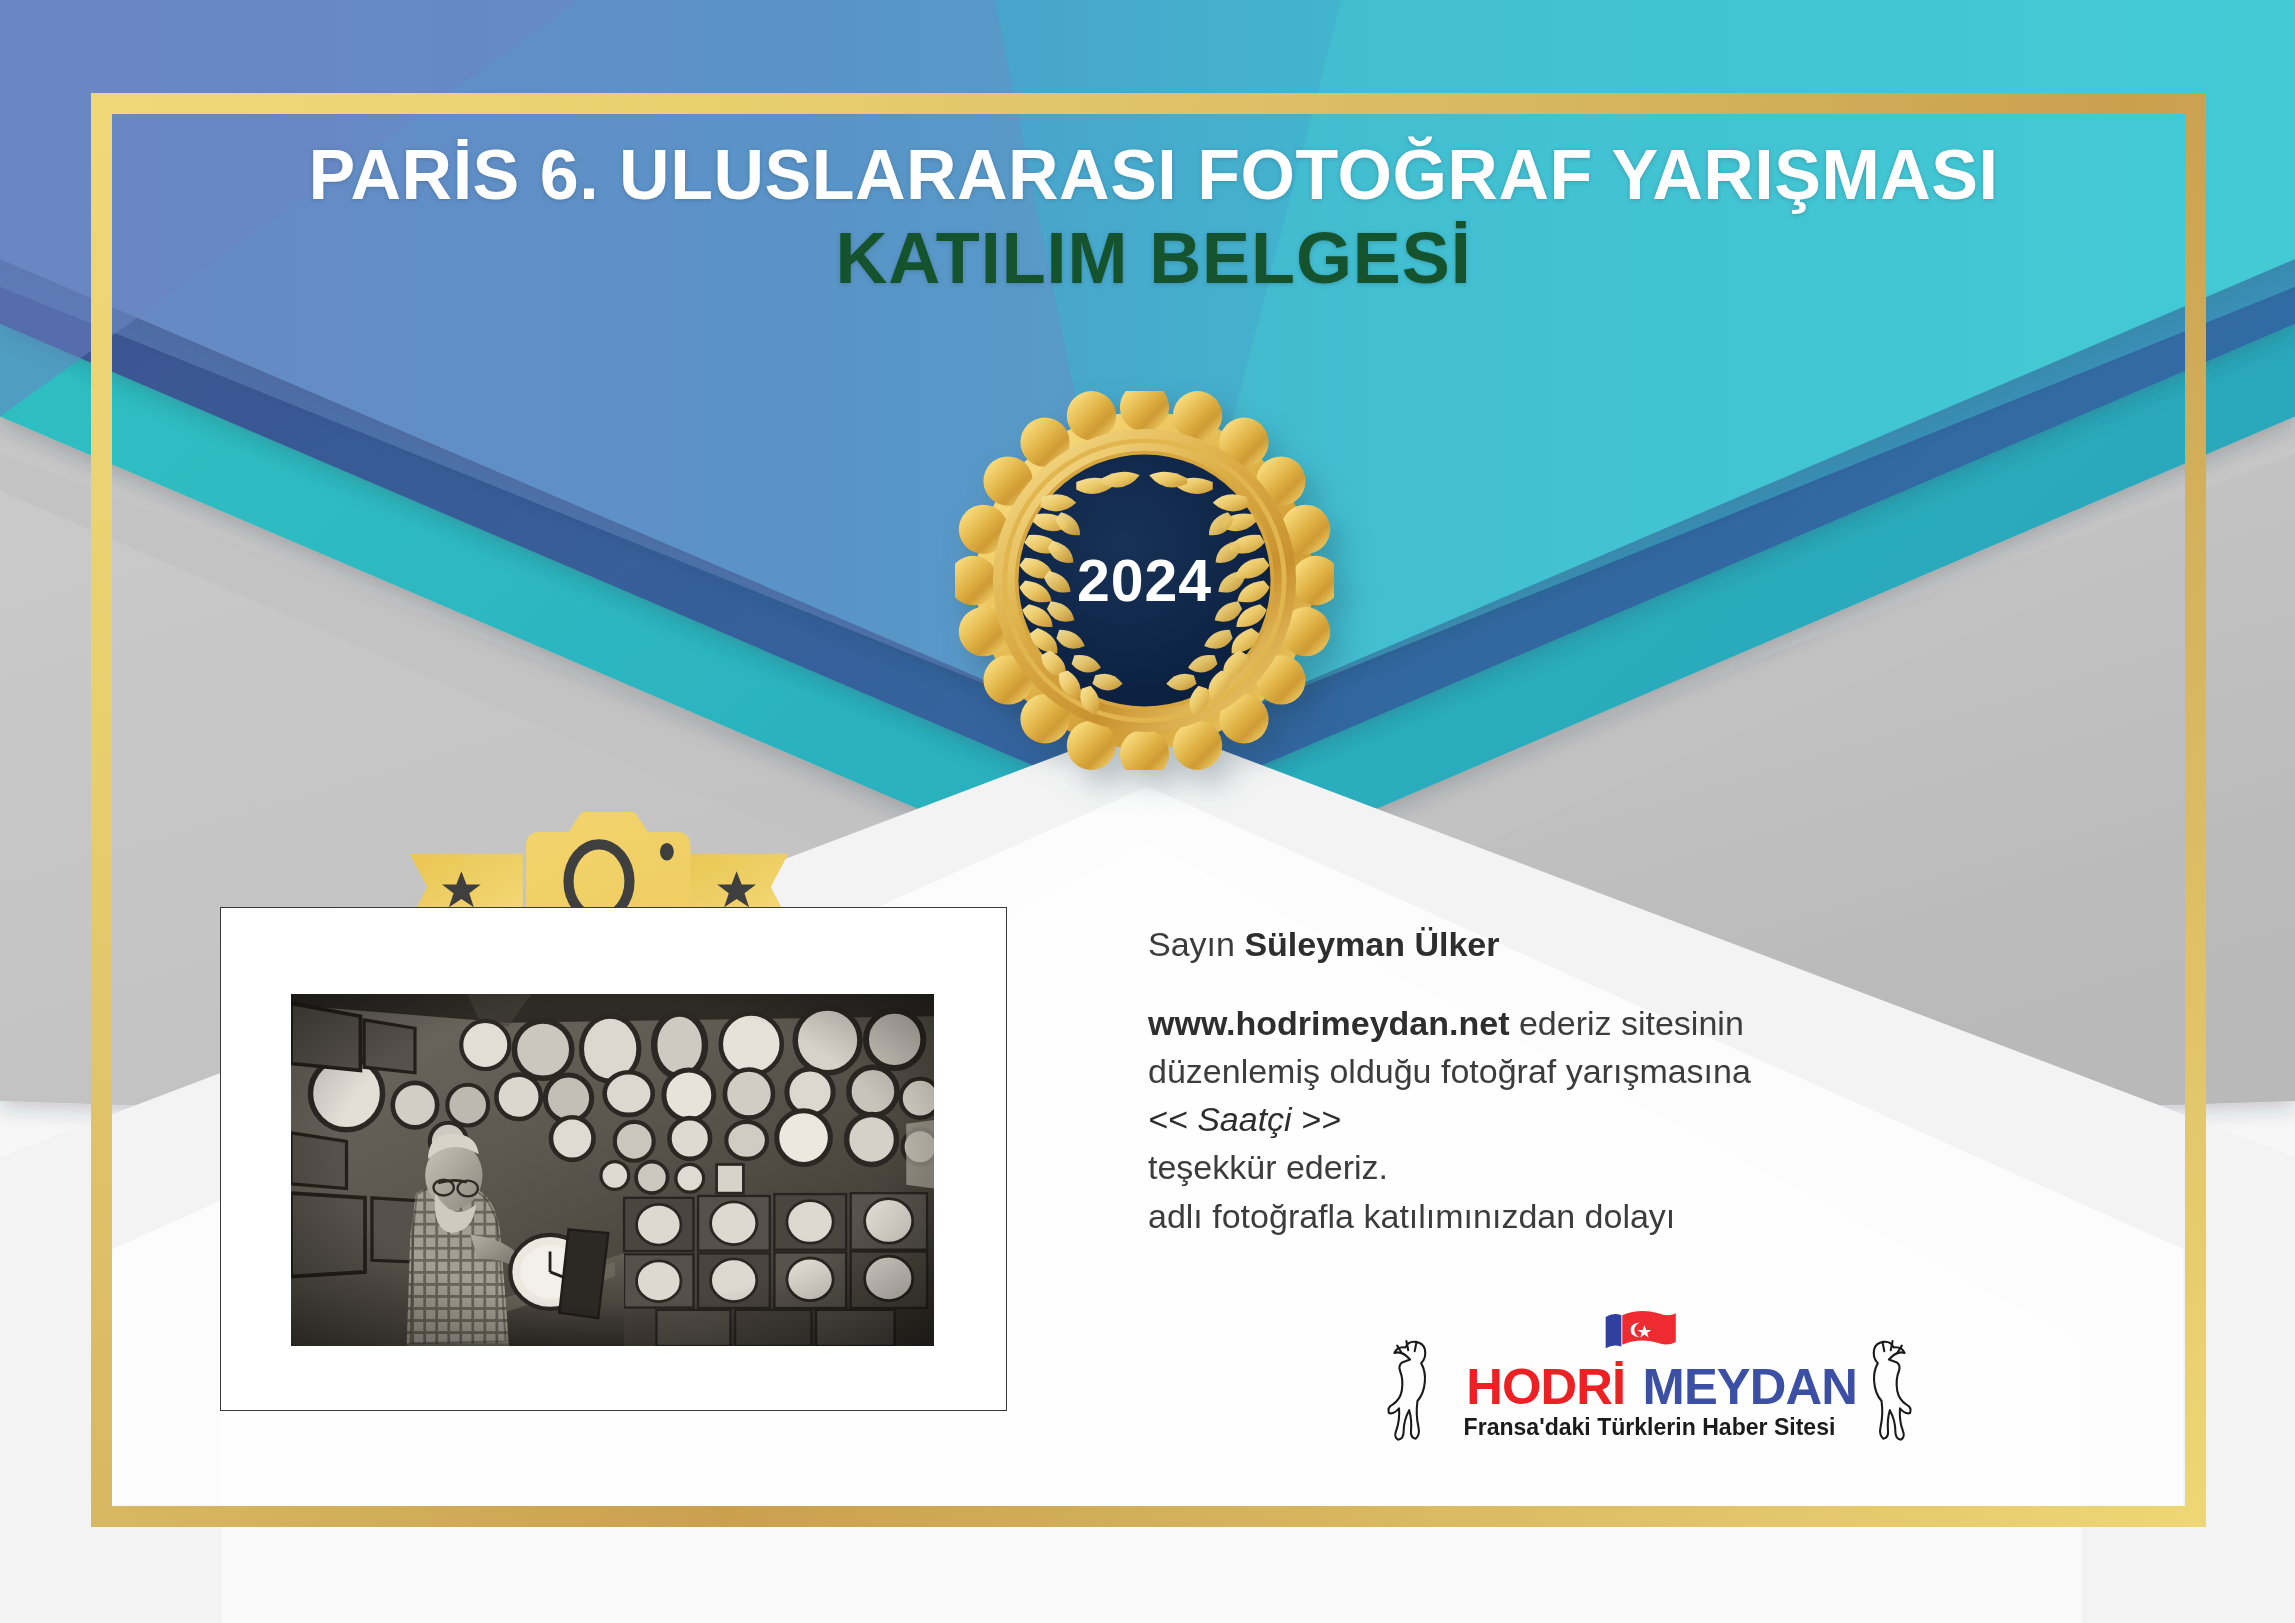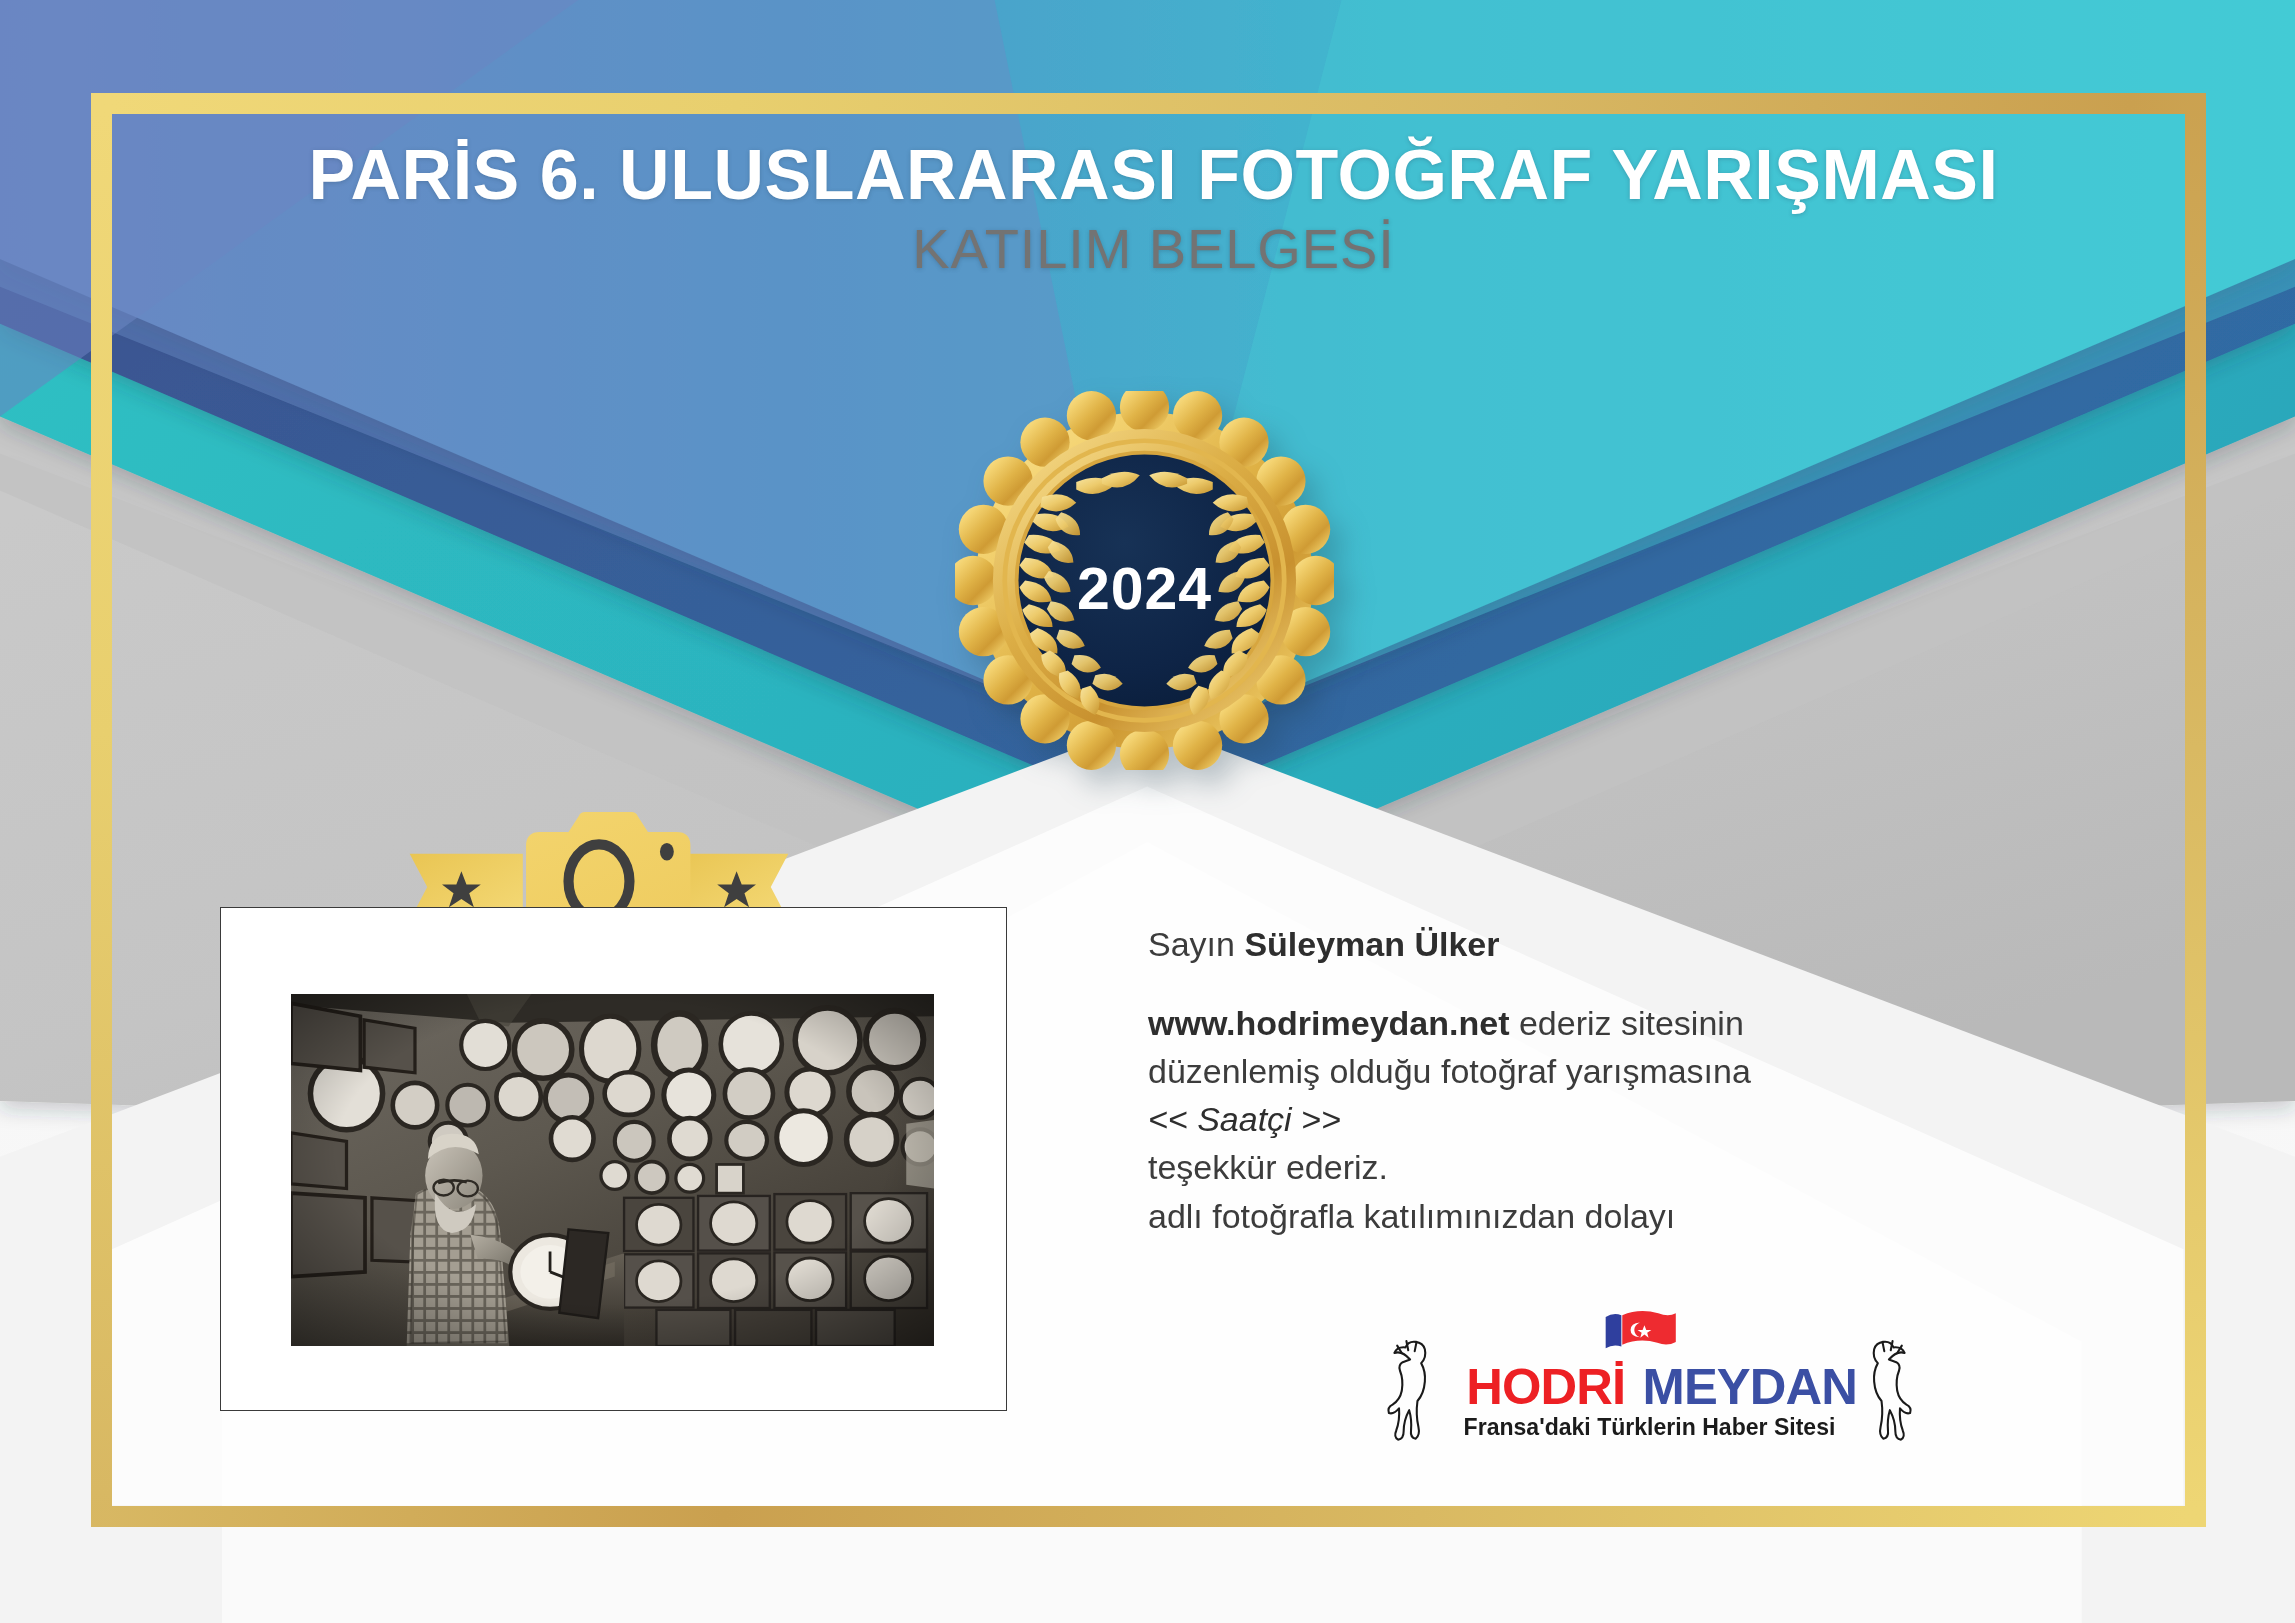--- a/index.html
+++ b/index.html
@@ -35,40 +35,40 @@
   }
   .title-line1 {
     color:#ffffff;
     font-size:70px;
     font-weight:bold;
     letter-spacing:0.5px;
     line-height:1.05;
     text-shadow:0 1.4px 4.6px rgba(40,70,95,.30);
   }
   .title-line2 {
-    color:#737373;
-    font-size:56px;
-    font-weight:normal;
+    color:#14532d;
+    font-size:72px;
+    font-weight:bold;
     letter-spacing:0.9px;
     line-height:1.12;
     margin-top:5.6px;
     text-shadow:0 1.4px 4.6px rgba(40,70,95,.30);
   }
 
   
   .badge {
     position:absolute;
     left:955px; top:391px;
     width:379px; height:379px;
     filter:drop-shadow(12px 15.7px 14px rgba(30,60,80,.28));
   }
   .badge svg { display:block; width:379px; height:379px; }
   .badge-year {
     position:absolute;
-    left:0; top:8px; width:379px; height:379px;
+    left:0; top:0; width:379px; height:379px;
     display:flex; align-items:center; justify-content:center;
     color:#ffffff;
     font-size:59px;
     font-weight:bold;
     letter-spacing:0.9px;
     pointer-events:none;
   }
 
   
   .camera-emblem {

